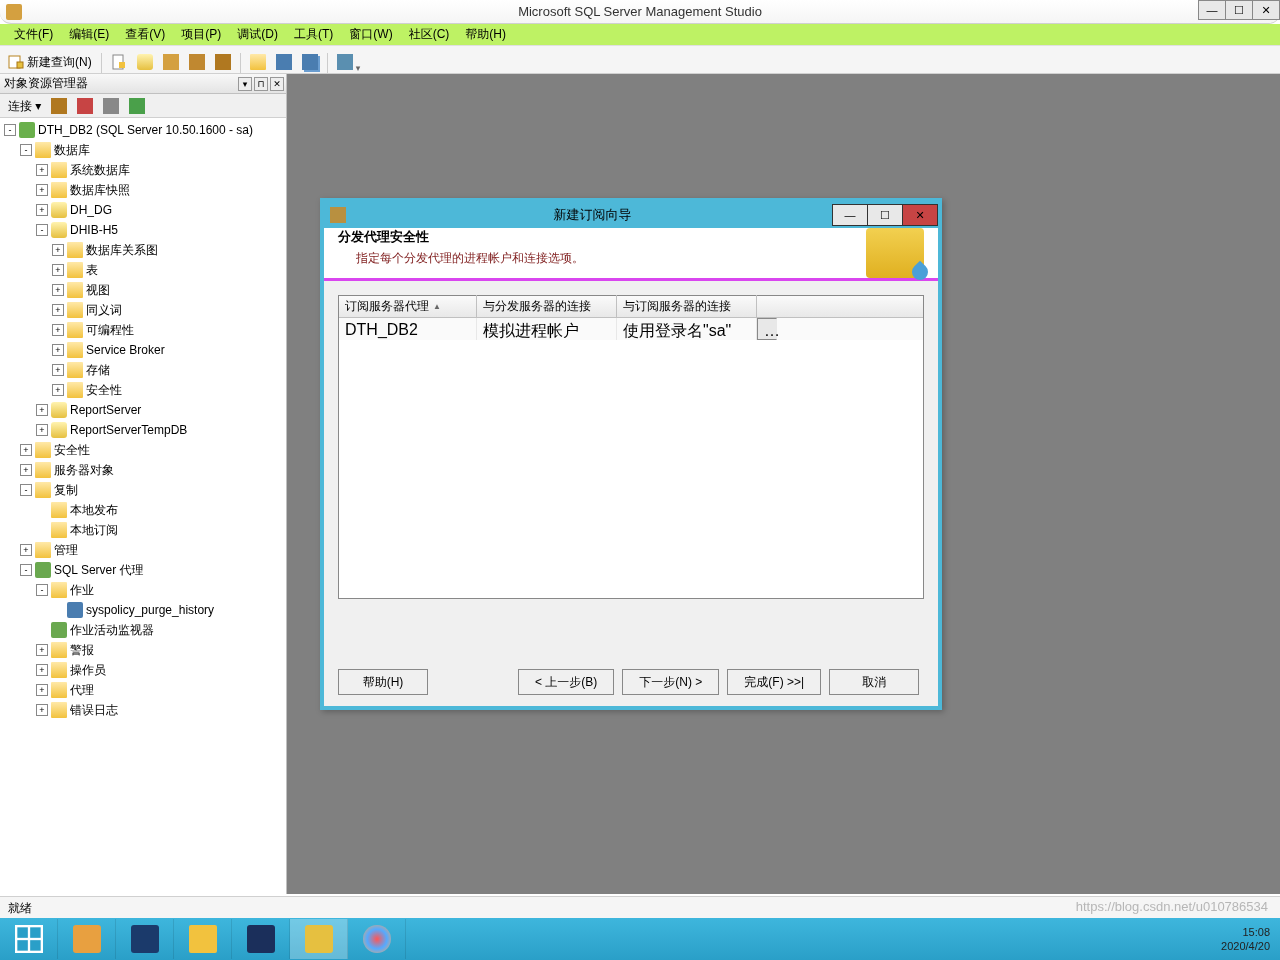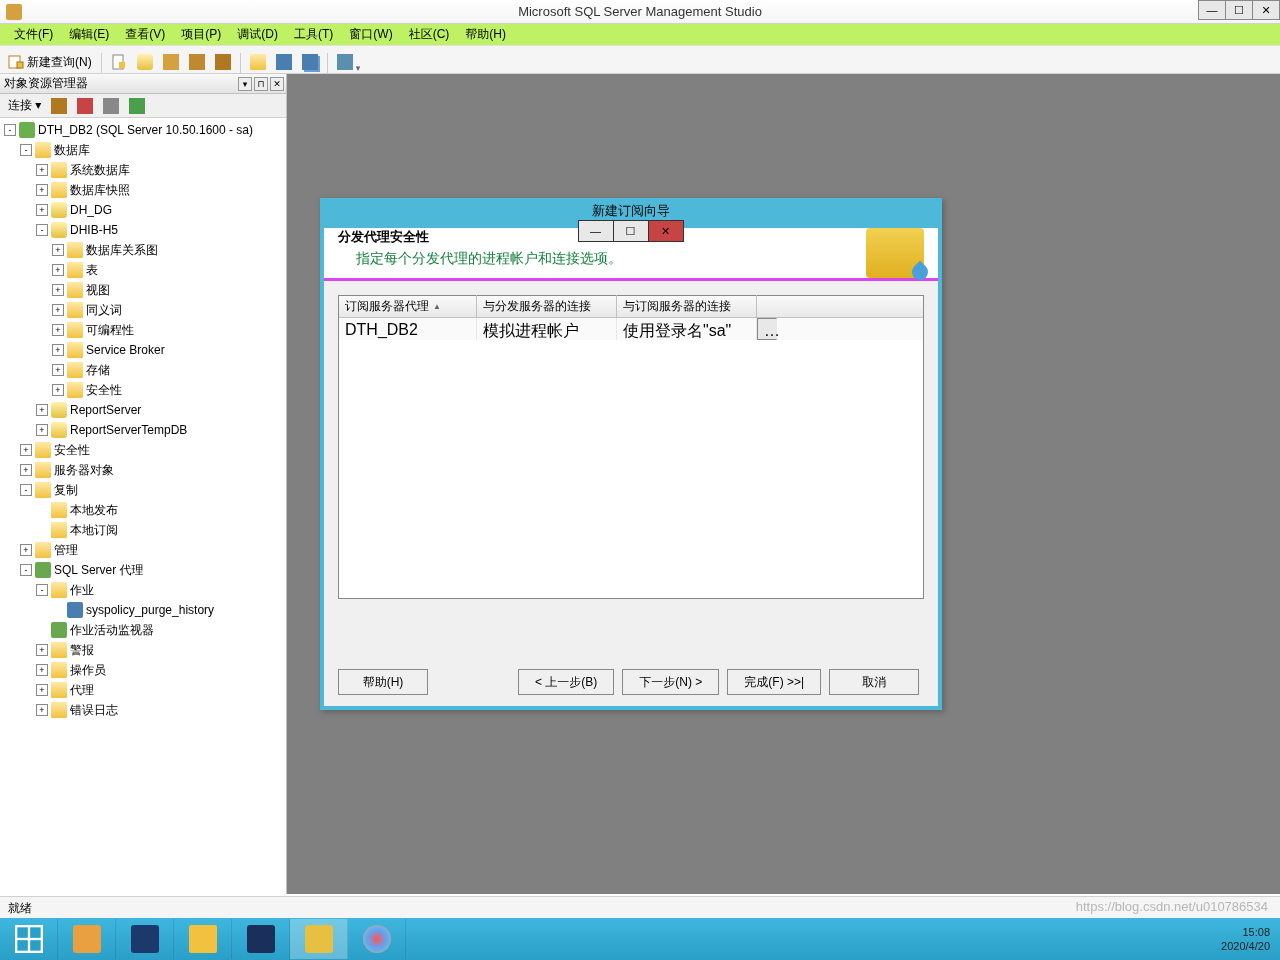--- a/index.html
+++ b/index.html
@@ -1,19 +1,19 @@
 <!DOCTYPE html>
 <html><head>
 <meta charset="utf-8">
 <style>
 * { box-sizing: border-box; margin: 0; padding: 0; font-family: "Microsoft YaHei", "Segoe UI", Tahoma, sans-serif; }
 body { width: 1280px; height: 960px; background: #fff; font-size: 12px; overflow: hidden; position: relative; }
 
 
-.titlebar { height: 24px; background: linear-gradient(#fff,#f5f5f5); border-bottom: 1px solid #d0d0d0; display: flex; align-items: center; position: relative; }
+.titlebar { height: 24px; background: linear-gradient(#fff,#f5f5f5); border-bottom: 1px solid #d0d0d0; display: flex; align-items: center; position: relative; border-radius: 11px; }
 .titlebar .app-icon { width: 16px; height: 16px; margin: 0 6px; background: #d4a040; border-radius: 2px; }
 .titlebar .title { position: absolute; left: 50%; transform: translateX(-50%); font-size: 13px; color: #333; }
 .titlebar .win-controls { position: absolute; right: 0; top: 0; display: flex; }
 .titlebar .win-btn { width: 28px; height: 20px; border: 1px solid #888; background: #e8e8e8; display: flex; align-items: center; justify-content: center; font-size: 11px; margin-left: -1px; }
 
 
 .menubar { height: 22px; background: #bef264; display: flex; align-items: center; padding-left: 6px; border-bottom: 1px solid #e0e0e0; }
 .menubar .menu-item { padding: 2px 8px; cursor: default; }
 
 
@@ -21,21 +21,21 @@
 .tb-btn { height: 22px; padding: 0 4px; display: flex; align-items: center; gap: 3px; cursor: default; }
 .tb-icn { width: 16px; height: 16px; display: inline-block; }
 .tb-sep { width: 1px; height: 20px; background: #ccc; margin: 0 3px; }
 
 
 .main { display: flex; height: 820px; }
 .sidebar { width: 287px; background: #d946ef; border-right: 1px solid #c0c0c0; display: flex; flex-direction: column; }
 .panel-header { height: 20px; background: linear-gradient(#f8f8f8,#e4e4e4); border-bottom: 1px solid #c0c0c0; display: flex; align-items: center; padding-left: 4px; font-size: 12px; }
 .panel-header .controls { margin-left: auto; display: flex; gap: 2px; padding-right: 2px; }
 .panel-header .ctl { width: 14px; height: 14px; border: 1px solid #999; font-size: 9px; display: flex; align-items:center; justify-content:center; background:#eee; }
-.panel-toolbar { height: 24px; background: #f0f0f0; border-bottom: 1px solid #d0d0d0; display: flex; align-items: center; padding-left: 4px; gap: 2px; }
+.panel-toolbar { height: 24px; background: #f0f0f0; border-bottom: 1px solid #d0d0d0; display: flex; align-items: flex-end; padding-left: 4px; gap: 2px; }
 .tree { flex: 1; background: #fff; overflow: auto; padding: 2px 0; }
 .tree-node { display: flex; align-items: center; height: 20px; white-space: nowrap; }
 .tree-node .toggle { width: 12px; height: 12px; border: 1px solid #888; font-size: 9px; display: flex; align-items:center; justify-content:center; margin-right: 3px; background:#fff; }
 .tree-node .icn { width: 16px; height: 16px; margin-right: 3px; display:inline-block; }
 .tree-node .lbl { font-size: 12px; }
 .ind0 { padding-left: 4px; } .ind1 { padding-left: 20px; } .ind2 { padding-left: 36px; }
 .ind3 { padding-left: 52px; }
 
 
 .folder { background: linear-gradient(#ffe9a8,#f2c23e); border-radius: 1px; }
@@ -43,30 +43,30 @@
 .svr-icn { background: #6ab04c; border-radius: 2px; }
 .job-icn { background: #4a7db0; border-radius: 2px; }
 .agent-icn { background: #6aa84f; border-radius: 2px; }
 
 
 .content { flex: 1; background: #808080; position: relative; }
 .content-inner { position:absolute; left:3px; top:3px; right:0; bottom:0; background:#808080; }
 
 
 .dialog { position: absolute; left: 320px; top: 198px; width: 622px; height: 512px; background: #f0f0f0; border: 4px solid #4db8d8; box-shadow: 2px 2px 6px rgba(0,0,0,0.25); }
-.dlg-titlebar { height: 26px; background: #4db8d8; display: flex; align-items: center; color: #000; flex-direction: column; }
+.dlg-titlebar { height: 26px; background: #4db8d8; display: flex; align-items: center; color: #000; }
 .dlg-titlebar .dlg-icon { width:16px; height:16px; margin:0 6px; background:#b89040; }
 .dlg-titlebar .dlg-title { flex:1; text-align:center; font-size:13px; }
 .dlg-titlebar .dlg-controls { display:flex; }
 .dlg-titlebar .dlg-btn { width:36px; height:22px; border:1px solid #333; display:flex; align-items:center; justify-content:center; margin-left:-1px; font-size:11px; }
 .dlg-btn.min { background:#e8e8e8; } .dlg-btn.max { background:#e8e8e8; } .dlg-btn.close { background:#c74444; color:#000; }
 .dlg-header { padding: 0 14px; background:#fff; border-bottom:3px solid #d946ef; display:flex; }
 .dlg-header .txt { flex:1; }
 .dlg-header h3 { font-size:13px; font-weight:bold; margin-bottom:4px; }
-.dlg-header .desc { font-size:14px; color:#15803d; padding-left:18px; }
+.dlg-header .desc { font-size:12px; color:#7f1d1d; padding-left:18px; }
 .dlg-header .hdr-icn { width:58px; height:50px; background:linear-gradient(#f2d050,#e0b020); border-radius:4px; position:relative; }
 .dlg-header .hdr-icn::after { content:""; position:absolute; right:-4px; bottom:-2px; width:16px; height:16px; background:#4aa0d8; border-radius:50% 0 50% 50%; transform:rotate(-45deg);}
 .dlg-body { padding: 14px; background:#f0f0f0; height: 378px; }
 .dlg-body .caption { margin-bottom:4px; }
 .grid-wrap { border:1px solid #888; background:#fff; height:304px; }
 .grid-head { display:flex; background:linear-gradient(#fafafa,#e8e8e8); border-bottom:1px solid #c0c0c0; height:22px;align-items:center; }
 .grid-head .col { padding:3px 6px; border-right:1px solid #c0c0c0; font-size:12px; display:flex; align-items:center; gap:4px; }
 .grid-row { display:flex; height:22px; background:#fafafa; }
 .grid-row .cell { padding:3px 6px; border-right:1px solid #e8e8e8; font-size:16px; }
 .c1 { width:138px; } .c2 { width:140px; } .c3 { width:140px; } .c4 { width:20px; border:1px solid #888; background:#e8e8e8; text-align:center; }

